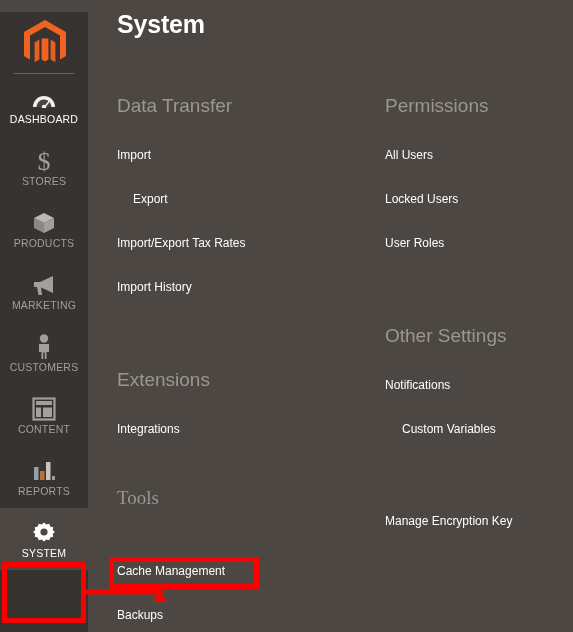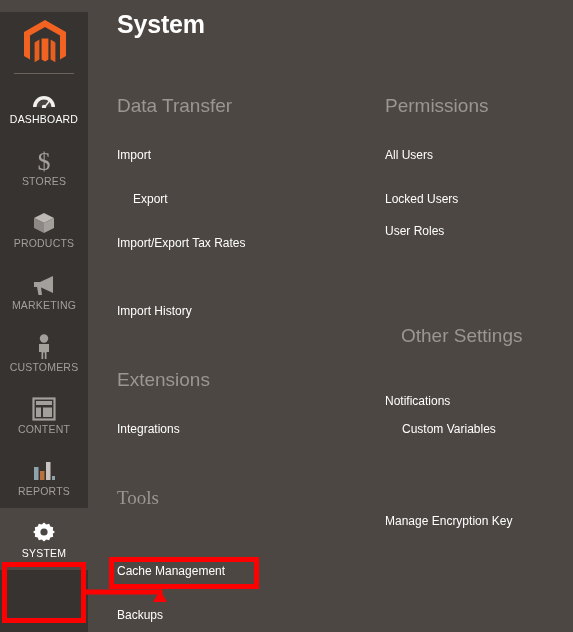--- a/index.html
+++ b/index.html
@@ -244,34 +244,34 @@
 
 <div id="main">
 
   <div id="page-title">System</div>
 
   <div class="col" id="col-left">
       <div class="section-title" style="top: 95px;">Data Transfer</div>
       <div class="menu-link" style="top: 148px;">Import</div>
       <div class="menu-link" style="top: 192px; margin-left: 16px;">Export</div>
       <div class="menu-link" style="top: 236px;">Import/Export Tax Rates</div>
-      <div class="menu-link" style="top: 280px; margin-top: 24px;">Import History</div>
+      <div class="menu-link" style="top: 280px;">Import History</div>
       <div class="section-title" style="top: 369px;">Extensions</div>
       <div class="menu-link" style="top: 422px;">Integrations</div>
       <div class="section-title" style="top: 487px; font-family: Liberation Serif, serif;">Tools</div>
       <div class="menu-link" style="top: 564px;">Cache Management</div>
       <div class="menu-link" style="top: 608px;">Backups</div>
     </div>
   <div class="col" id="col-right">
       <div class="section-title" style="top: 95px;">Permissions</div>
       <div class="menu-link" style="top: 148px;">All Users</div>
       <div class="menu-link" style="top: 192px;">Locked Users</div>
-      <div class="menu-link" style="top: 224px;">User Roles</div>
-      <div class="section-title" style="top: 325px; margin-left: 16px;">Other Settings</div>
-      <div class="menu-link" style="top: 394px; text-align: center;">Notifications</div>
+      <div class="menu-link" style="top: 236px;">User Roles</div>
+      <div class="section-title" style="top: 325px;">Other Settings</div>
+      <div class="menu-link" style="top: 378px; text-align: center;">Notifications</div>
       <div class="menu-link" style="top: 422px; margin-left: 17px;">Custom Variables</div>
       <div class="menu-link" style="top: 466px; margin-top: 48px;">Manage Encryption Key</div>
     </div>
 
 </div>
 
 <svg id="annotation" width="573" height="632" viewBox="0 0 573 632">
     <rect x="4.5" y="564.5" width="79" height="56" fill="none" stroke="#fe0000" stroke-width="5"></rect>
     <rect x="111.5" y="559.5" width="145" height="27" fill="none" stroke="#fe0000" stroke-width="5"></rect>
     <path d="M 86 592 L 160 592 L 160 598" fill="none" stroke="#fe0000" stroke-width="5"></path>

